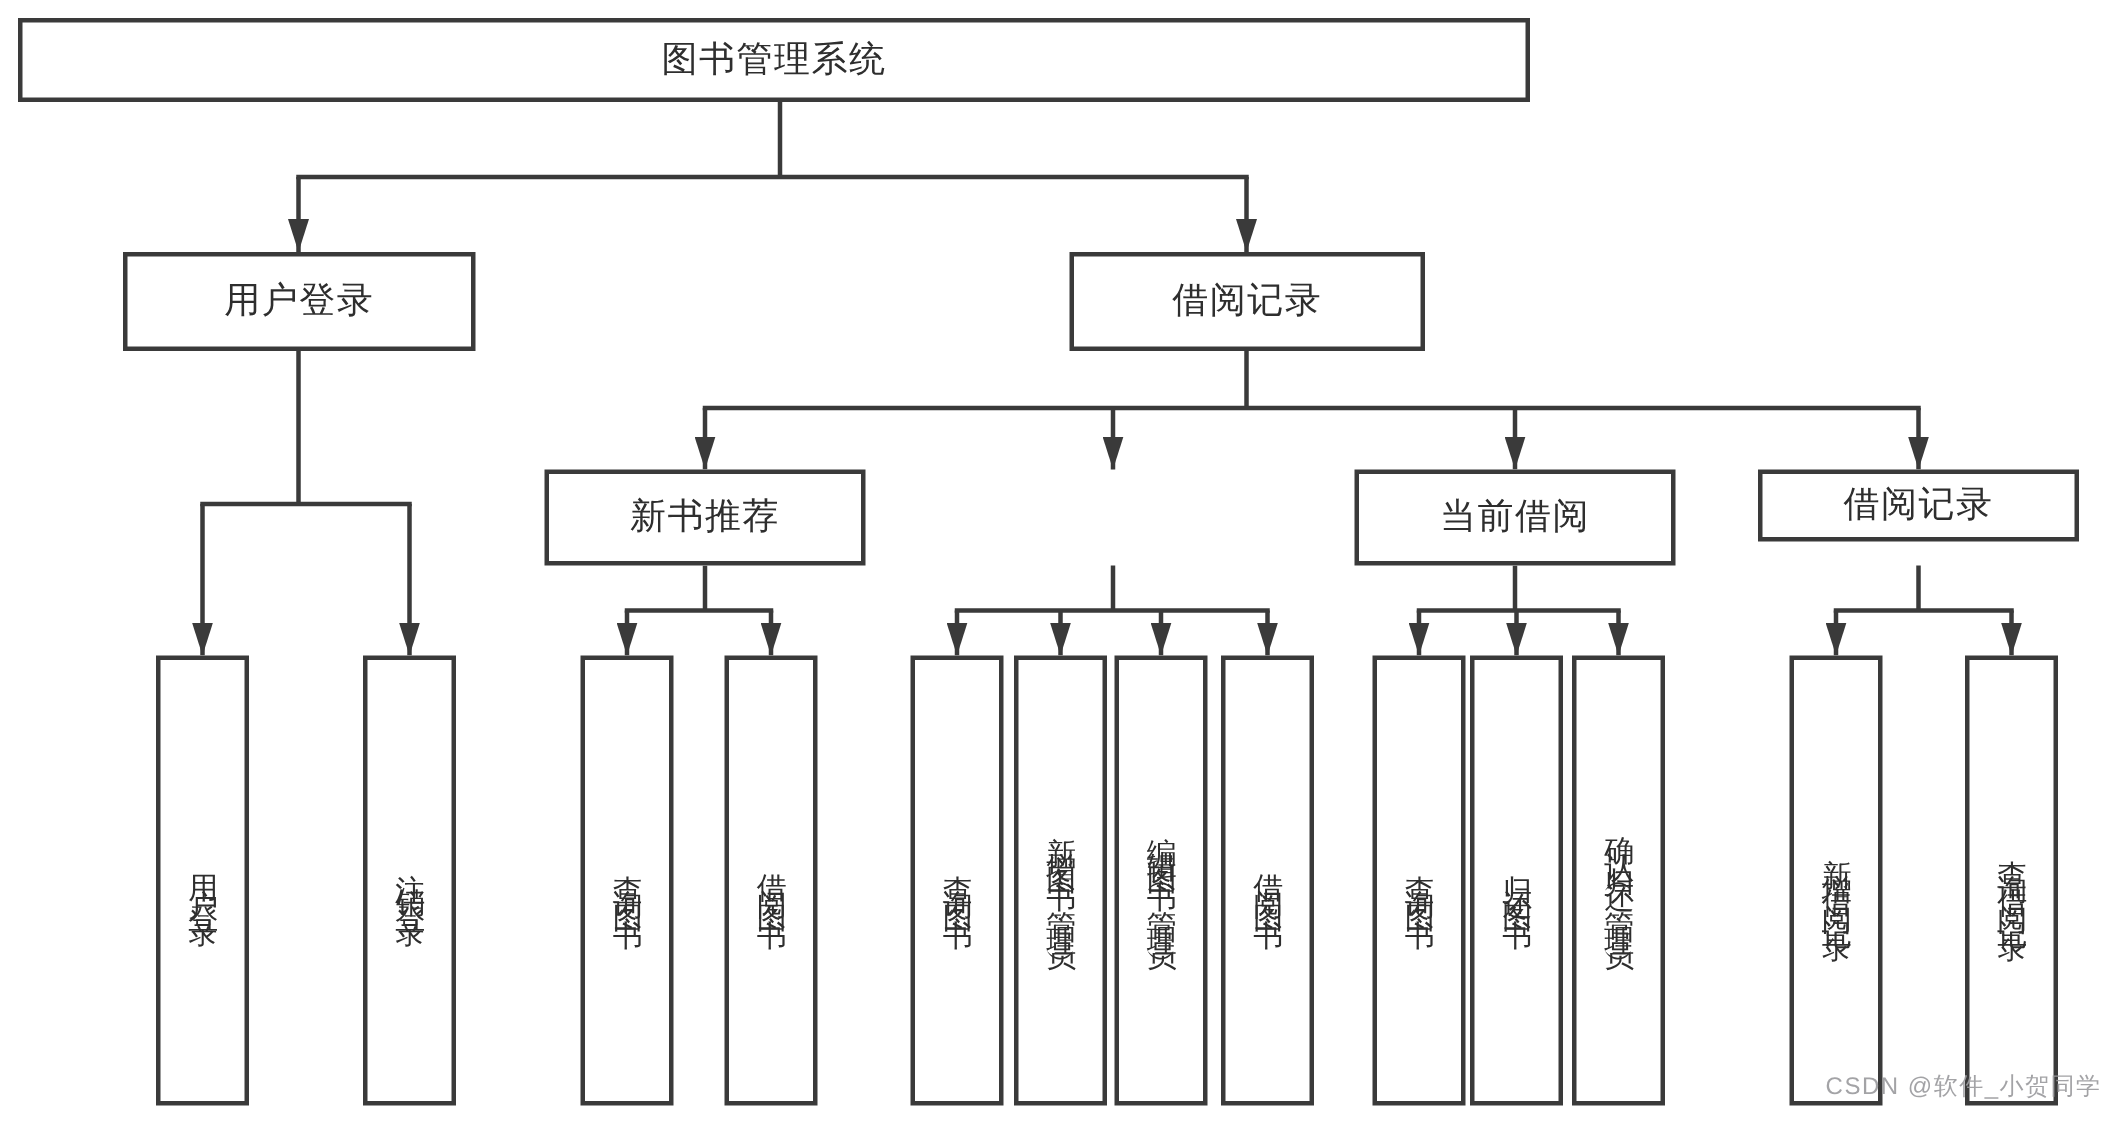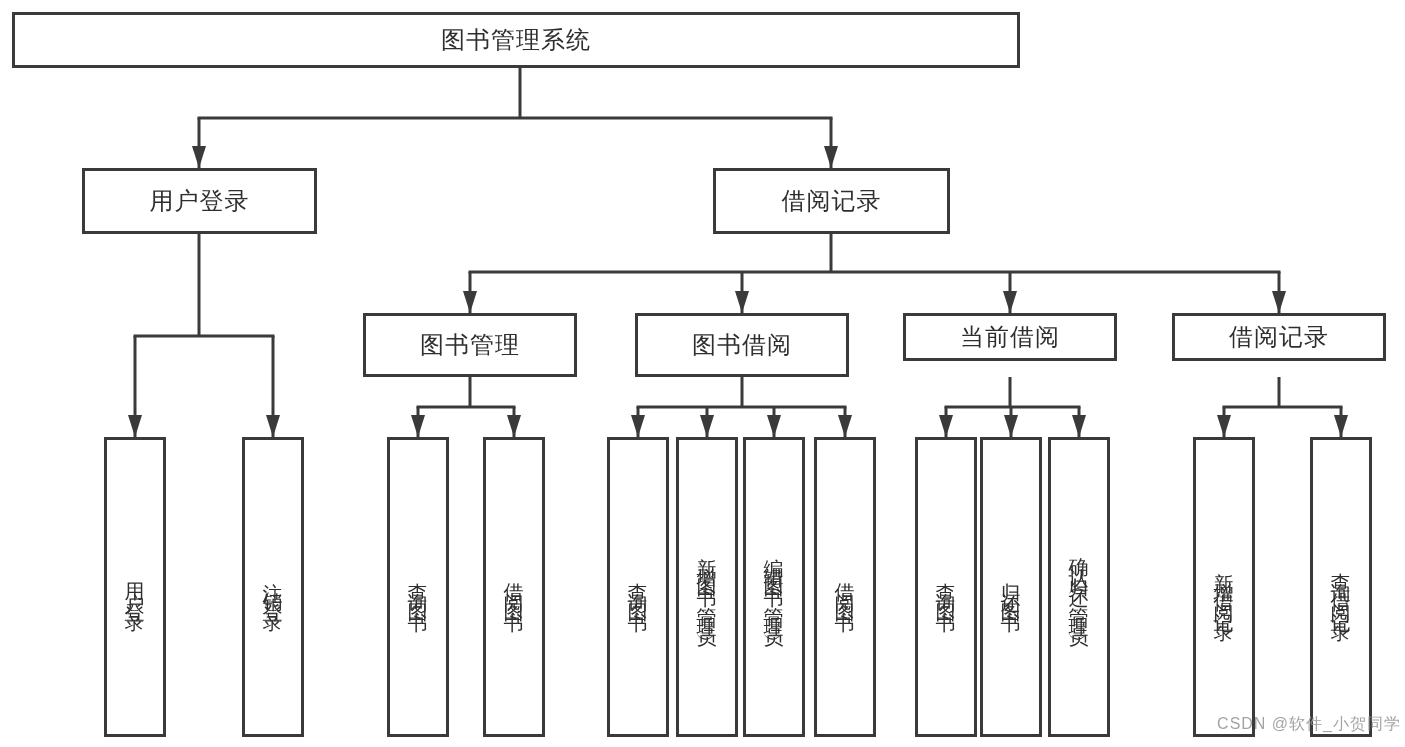--- a/index.html
+++ b/index.html
@@ -111,23 +111,22 @@
       <line x1="1224" y1="407" x2="1224" y2="437" marker-end="url(#arrowDown)"></line>
       <line x1="1341" y1="407" x2="1341" y2="437" marker-end="url(#arrowDown)"></line>
     </g>
   </svg>
 
   <div class="node" style="left:12px; top:12px; width:1008px; height:56px;">图书管理系统</div>
 
   <div class="node" style="left:82px; top:168px; width:235px; height:66px;">用户登录</div>
   <div class="node" style="left:713px; top:168px; width:237px; height:66px;">借阅记录</div>
 
-  <div class="node" style="left:363px; top:313px; width:214px; height:64px;">图书管理</div>
-  <div class="node" style="left:635px; top:313px; width:214px; height:64px;">图书借阅</div>
-  <div class="node" style="left:903px; top:313px; width:214px; height:48px;">当前借阅</div>
+  <div class="node" style="left:363px; top:313px; width:214px; height:64px;">新书推荐</div>
+  <div class="node" style="left:903px; top:313px; width:214px; height:64px;">当前借阅</div>
   <div class="node" style="left:1172px; top:313px; width:214px; height:48px;">借阅记录</div>
 
   <div class="leaf" style="left:104px; top:437px; width:62px; height:300px;">用户登录</div>
   <div class="leaf" style="left:242px; top:437px; width:62px; height:300px;">注销登录</div>
 
   <div class="leaf" style="left:387px; top:437px; width:62px; height:300px;">查询图书</div>
   <div class="leaf" style="left:483px; top:437px; width:62px; height:300px;">借阅图书</div>
 
   <div class="leaf" style="left:607px; top:437px; width:62px; height:300px;">查询图书</div>
   <div class="leaf" style="left:676px; top:437px; width:62px; height:300px;">新增图书（管理员）</div>

